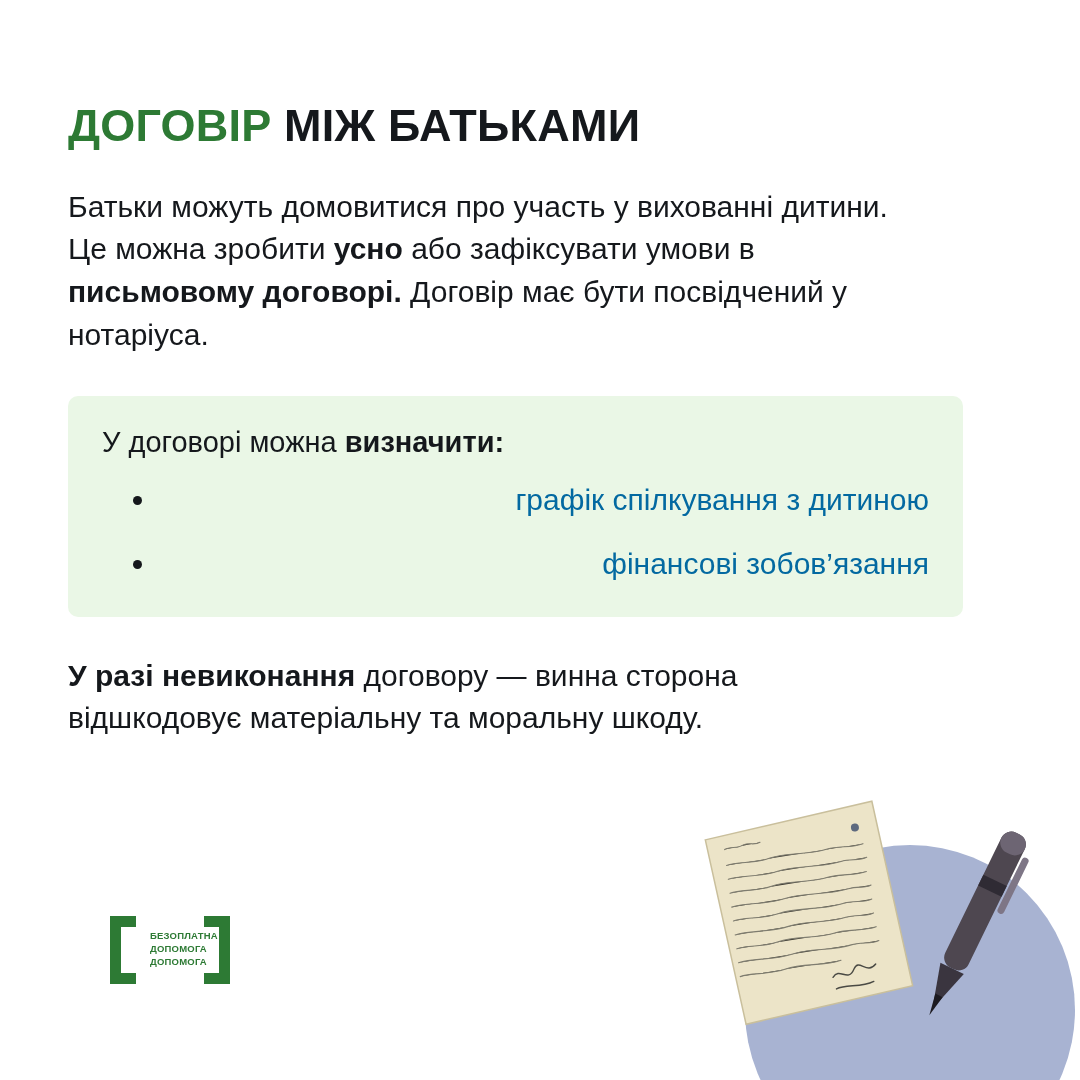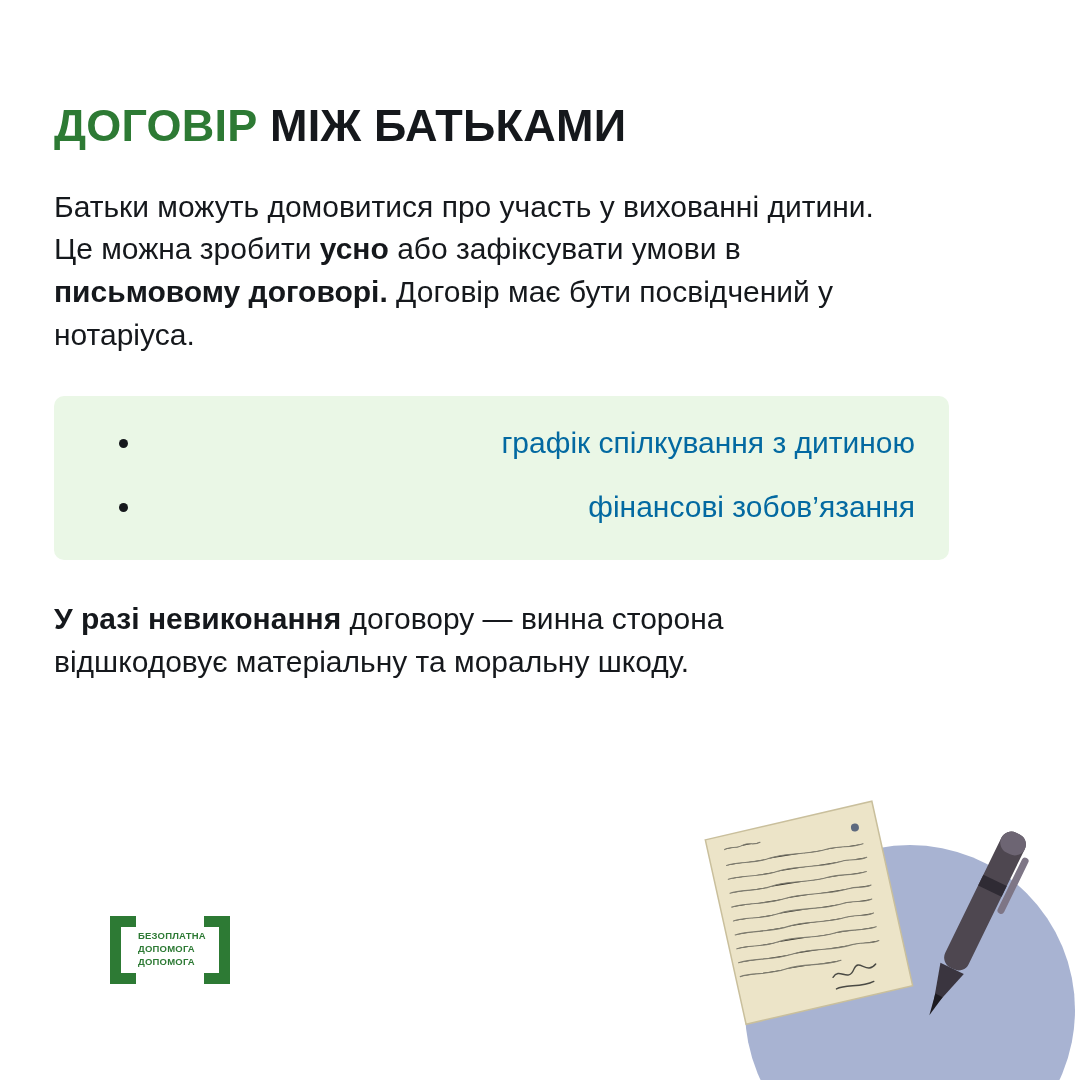--- a/index.html
+++ b/index.html
@@ -13,21 +13,21 @@
     font-family: "Liberation Sans", sans-serif;
     overflow: hidden;
     position: relative;
   }
 
   .card {
     position: relative;
     width: 1080px;
     height: 1080px;
     box-sizing: border-box;
-    padding: 100px 110px 0 54px;
+    padding: 100px 110px 0 68px;
   }
 
   
   .title {
     font-size: 45px;
     font-weight: bold;
     letter-spacing: 0.2px;
     color: #15181c;
     margin: 0 0 34px 0;
     line-height: 1.15;
@@ -119,21 +119,21 @@
   .logo .bracket.left {
     left: 0;
     border-left: 11px solid #2d7a34;
   }
   .logo .bracket.right {
     right: 0;
     border-right: 11px solid #2d7a34;
   }
   .logo .logo-text {
     position: absolute;
-    left: 28px;
+    left: 40px;
     top: 14px;
     width: 66px;
     font-size: 9.5px;
     font-weight: bold;
     line-height: 1.35;
     color: #2d7a34;
     letter-spacing: 0.2px;
   }
 
   
@@ -153,20 +153,23 @@
 
   <h1 class="title">
     <span class="accent">ДОГОВІР</span><span> МІЖ БАТЬКАМИ</span>
   </h1>
 
   <p class="intro">
     <span>Батьки можуть домовитися про участь у вихованні дитини. Це можна зробити </span><b>усно</b><span> або зафіксувати умови в </span><b>письмовому договорі.</b><span> Договір має бути посвідчений у нотаріуса.</span>
   </p>
 
   <div class="highlight">
+    <p class="highlight-lead">
+      <span>У договорі можна </span><b>визначити:</b>
+    </p>
     <ul class="points">
       <li>графік спілкування з дитиною</li>
       <li>фінансові зобов’язання</li>
     </ul>
   </div>
 
   <p class="note">
     <b>У разі невиконання</b><span> договору — винна сторона відшкодовує матеріальну та моральну шкоду.</span>
   </p>
 

